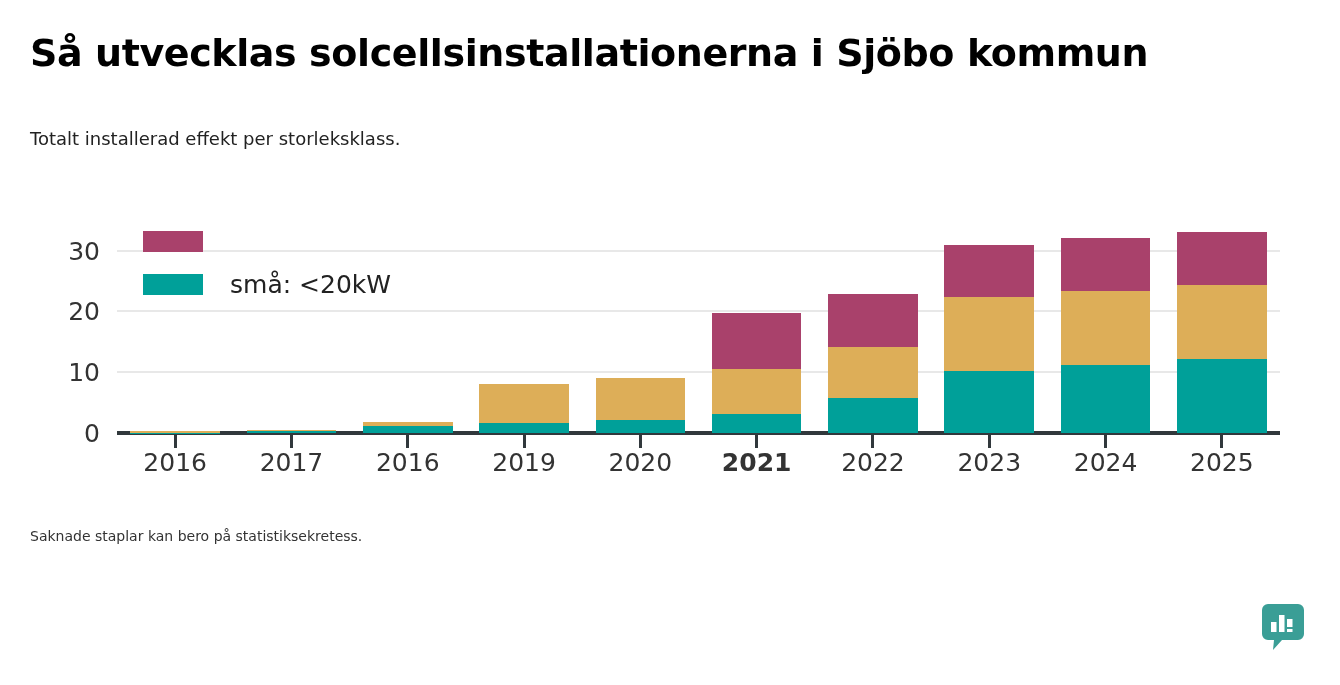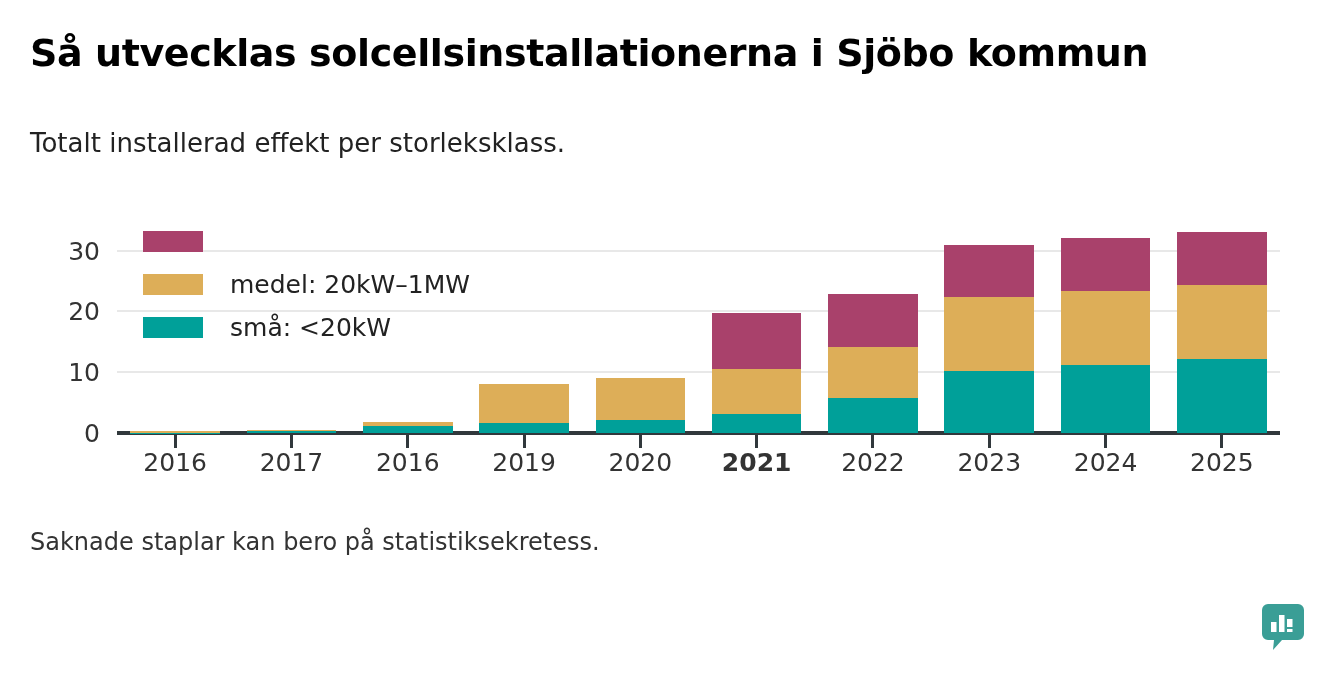--- a/index.html
+++ b/index.html
@@ -29,21 +29,21 @@
     letter-spacing: -0.4px;
     color: #000000;
     line-height: 1.15;
     white-space: nowrap;
   }
   #chart-subtitle {
     position: absolute;
     left: 30px;
     top: 128px;
     width: 1260px;
-    font-size: 26px;
+    font-size: 18px;
     font-weight: 400;
     color: #222222;
     line-height: 1.2;
   }
 
   
   #plot-area {
     position: absolute;
     left: 0;
     top: 0;
@@ -117,21 +117,21 @@
     font-size: 25px;
     color: #222222;
     white-space: nowrap;
   }
 
   
   #footnote {
     position: absolute;
     left: 30px;
     top: 528px;
-    font-size: 24px;
+    font-size: 14px;
     color: #333333;
     white-space: nowrap;
   }
 
   
   #logo {
     position: absolute;
     right: 36px;
     top: 604px;
     display: flex;
@@ -240,24 +240,20 @@
       <div class="xtick-mark" style="left: 1220.35px;"></div>
       <div class="xtick-label" style="left: 1221.85px;">2025</div>
     </div>
 </div>
 
 <div id="legend">
     <div class="legend-row">
       <span class="legend-swatch" style="background: rgb(169, 65, 107);"></span>
     </div>
     <div class="legend-row">
-      <span class="legend-swatch" style="background: rgb(221, 174, 88);"></span>
-      <span class="legend-text">medel: 20kW–1MW</span>
-    </div>
-    <div class="legend-row">
       <span class="legend-swatch" style="background: rgb(0, 160, 153);"></span>
       <span class="legend-text">små: &lt;20kW</span>
     </div>
   </div>
 
 <div id="footnote">Saknade staplar kan bero på statistiksekretess.</div>
 
 <div id="logo">
   <span id="logo-mark">
     <svg viewBox="0 0 42 46" width="42" height="46" aria-hidden="true">

